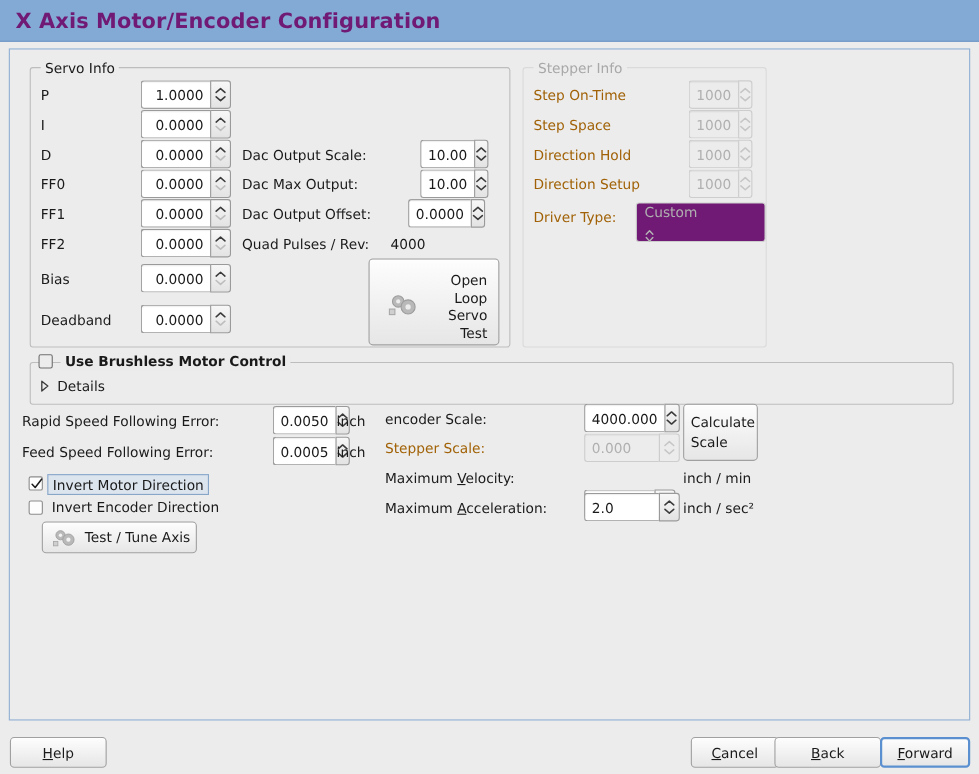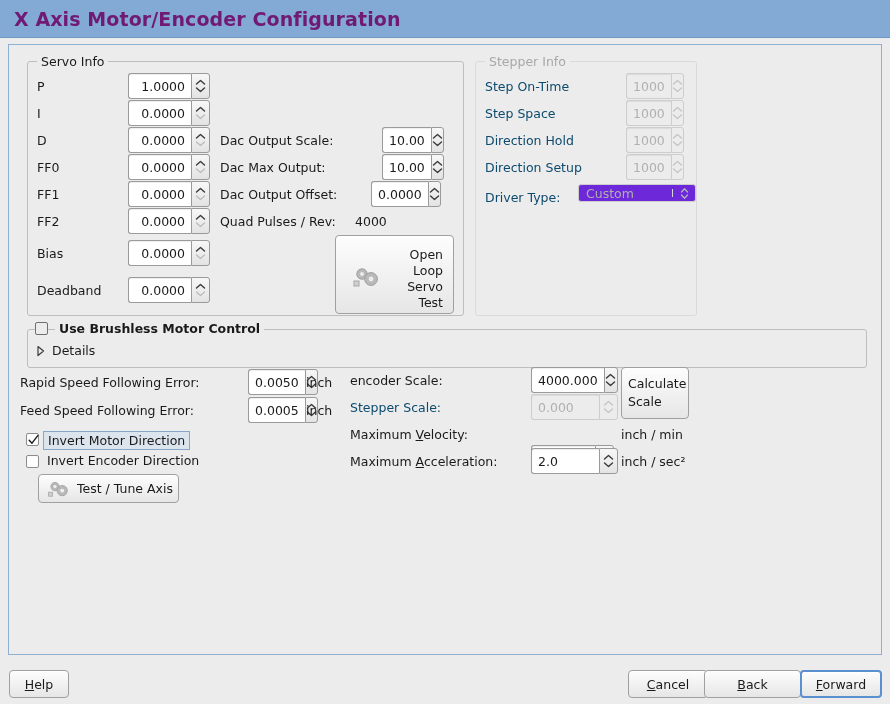--- a/index.html
+++ b/index.html
@@ -33,21 +33,21 @@
   
   .frame{position:absolute;border:1px solid #bdbdbd;border-radius:3px;box-sizing:border-box;}
   .frame-legend{
     position:absolute;top:-8px;left:9px;background:#ececec;
     padding:0 4px;font-size:12.5px;color:#1a1a1a;
   }
   .frame-legend.dim{color:#a8a8a8;}
 
   
   .lbl{position:absolute;font-size:12.5px;color:#1a1a1a;white-space:nowrap;line-height:16px;}
-  .lbl.dim{color:#0c4a6e;}
+  .lbl.dim{color:#a16207;}
   .lbl.bold{font-weight:bold;}
   .mn{text-decoration:underline;}
 
   
   .spin{position:absolute;display:flex;height:26px;box-sizing:border-box;padding-left:24px;}
   .spin .entry{
     flex:1 1 auto;height:26px;box-sizing:border-box;
     border:1px solid #9a9a9a;border-right:none;
     border-radius:3px 0 0 3px;background:#ffffff;
     font-family:"DejaVu Sans","Liberation Sans",sans-serif;
@@ -85,22 +85,22 @@
 
   
   .focuslbl{
     position:absolute;box-sizing:border-box;
     border:1px solid #88a6c8;background:#dce4ee;
     padding:1px 4px;font-size:12.5px;color:#1a1a1a;white-space:nowrap;
   }
 
   
   .combo{
-    position:absolute;height:18px;box-sizing:border-box;display:flex;
-    border:1px solid #cdcdcd;border-radius:3px;background:#6d28d9;
+    position:absolute;height:36px;box-sizing:border-box;display:flex;
+    border:1px solid #cdcdcd;border-radius:3px;background:#701a75;flex-direction:column;
   }
   .combo .txt{flex:1 1 auto;display:flex;align-items:center;padding:0 7px;
               font-size:12.5px;color:#b0b0b0;}
   .combo .sep{width:1px;background:#d7d7d7;margin:4px 0;}
   .combo .arr{width:22px;display:flex;align-items:center;justify-content:center;}
 
   
   .expander{position:absolute;display:flex;align-items:center;gap:7px;}
 
   
@@ -463,21 +463,21 @@
           </svg>
         <svg width="11" height="7" viewBox="0 0 11 7">
             <path d="M1.5 2 L5.5 5.5 L9.5 2" fill="none" stroke="#3b3b3b" stroke-width="1.4" stroke-linecap="round" stroke-linejoin="round"></path>
           </svg>
       </div>
     </div>
     <div class="lbl" style="left:612px;top:409px;">inch / sec²</div>
 
   </div>
 
-  <div class="btn" style="left:9px;top:670px;width:60px;height:28px;">
+  <div class="btn" style="left:9px;top:670px;width:88px;height:28px;">
     <span><span class="mn">H</span><span>elp</span></span>
   </div>
   <div class="btn" style="left:628px;top:670px;width:80px;height:28px;">
     <span><span class="mn">C</span><span>ancel</span></span>
   </div>
   <div class="btn" style="left:704px;top:670px;width:97px;height:28px;">
     <span><span class="mn">B</span><span>ack</span></span>
   </div>
   <div class="btn focus" style="left:800px;top:670px;width:82px;height:28px;">
     <span><span class="mn">F</span><span>orward</span></span>

